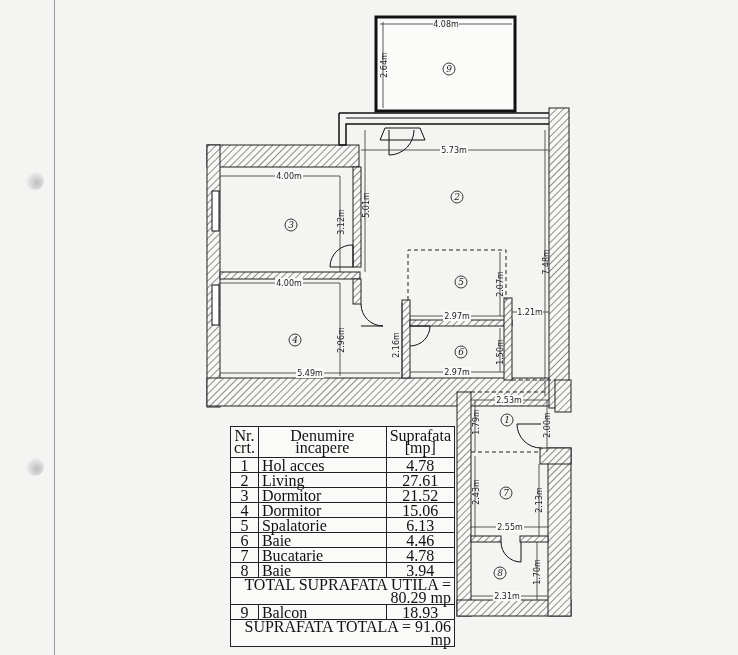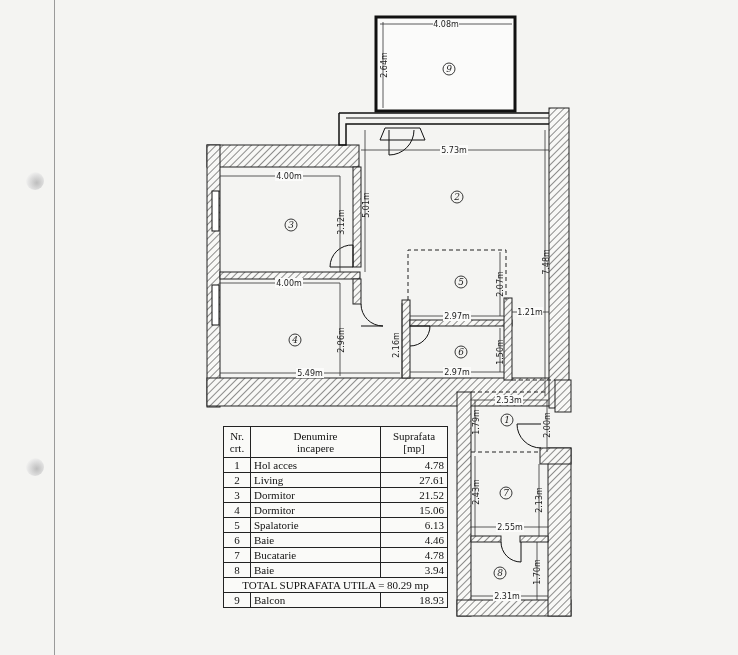--- a/index.html
+++ b/index.html
@@ -2,25 +2,25 @@
 <html><head>
 <meta charset="utf-8">
 <style>
   html,body{margin:0;padding:0;}
   body{width:738px;height:655px;background:#f4f4f2;position:relative;overflow:hidden;font-family:"DejaVu Sans",sans-serif;}
   .margin-line{position:absolute;left:54px;top:0;width:1px;height:655px;background:#9a9a9a;}
   .punch{position:absolute;left:26px;width:18px;height:18px;border-radius:50%;background:radial-gradient(circle at 60% 60%,#bdbdbd,#e8e8e8 60%,#f4f4f2 75%);}
   svg.plan{position:absolute;left:0;top:0;}
   .dim{font-family:"DejaVu Sans",sans-serif;font-size:8px;fill:#222;}
   .rn{font-family:"DejaVu Serif",serif;font-size:9px;fill:#222;font-style:italic;}
-  table.areas{position:absolute;left:223px;top:426px;width:225px;border-collapse:collapse;font-family:"Liberation Serif",serif;font-size:11px;color:#111;background:#fafaf8;}
+  table.areas{position:absolute;left:230px;top:426px;width:225px;border-collapse:collapse;font-family:"Liberation Serif",serif;font-size:16px;color:#111;background:#fafaf8;}
   table.areas td{border:1px solid #222;padding:0 3px;height:14px;line-height:13px;}
   table.areas .c1{width:20px;text-align:center;}
-  table.areas .c3{width:60px;text-align:right;}
-  table.areas td.full{text-align:center;}
+  table.areas .c3{width:60px;text-align:center;}
+  table.areas td.full{text-align:right;}
   table.areas tr.head td{height:30px;line-height:12px;text-align:center;}
 </style>
 </head>
 <body>
 
 <div class="margin-line"></div>
 <div class="punch" style="top:172px"></div>
 <div class="punch" style="top:458px"></div>
 
 <svg class="plan" width="738" height="655" viewBox="0 0 738 655">
@@ -238,14 +238,17 @@
         <td class="c3">3.94</td>
       </tr>
   <tr>
         <td class="full" colspan="3">TOTAL SUPRAFATA UTILA = 80.29 mp</td>
       </tr>
   <tr>
         <td class="c1">9</td>
         <td>Balcon</td>
         <td class="c3">18.93</td>
       </tr>
+  <tr>
+        <td class="full" colspan="3">SUPRAFATA TOTALA = 91.06 mp</td>
+      </tr>
 </tbody>
   </table>
 
 </body></html>

